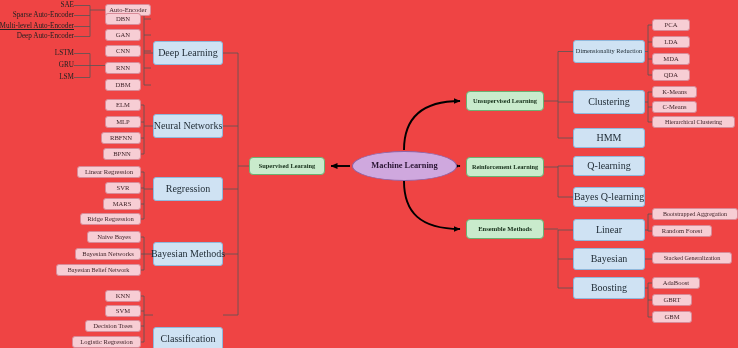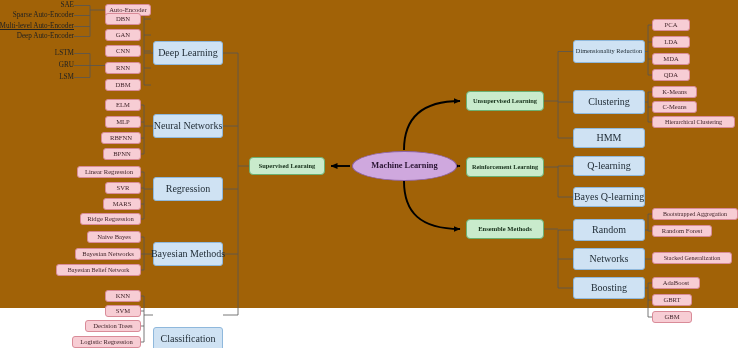--- a/index.html
+++ b/index.html
@@ -1,18 +1,18 @@
 <!DOCTYPE html>
 <html><head>
 <meta charset="utf-8">
 <style>
   html,body{margin:0;padding:0;background:#ffffff;}
   body{width:738px;height:348px;overflow:hidden;
        font-family:"Liberation Serif","DejaVu Serif",serif;}
-  #canvas{position:relative;width:738px;height:308px;background:#a16207;}
+  #canvas{position:relative;width:738px;height:348px;background:#ef4444;}
   svg.links{position:absolute;left:0;top:0;width:738px;height:348px;pointer-events:none;}
 
   .node{position:absolute;box-sizing:border-box;display:flex;align-items:center;
         justify-content:center;text-align:center;line-height:1.05;
         white-space:nowrap;}
   .leaf{ 
         background:none;border:none;font-size:7.2px;color:#222;
         justify-content:flex-end;}
   .pink{background:#f7cdd4;border:0.8px solid #d98b98;border-radius:3px;
         font-size:6.6px;color:#3b1f24;}
@@ -192,22 +192,22 @@
   <div class="node blue" style="left:153px;top:41px;width:70px;height:24px;">Deep Learning</div>
   <div class="node blue" style="left:153px;top:114px;width:70px;height:24px;">Neural Networks</div>
   <div class="node blue" style="left:153px;top:177px;width:70px;height:24px;">Regression</div>
   <div class="node blue" style="left:153px;top:242px;width:70px;height:24px;">Bayesian Methods</div>
   <div class="node blue" style="left:153px;top:303px;width:70px;height:24px;margin-top:24px;">Classification</div>
   <div class="node blue" style="left:573px;top:40px;width:72px;height:23px;font-size:6.3px;">Dimensionality Reduction</div>
   <div class="node blue" style="left:573px;top:90px;width:72px;height:24px;">Clustering</div>
   <div class="node blue" style="left:573px;top:128px;width:72px;height:20px;">HMM</div>
   <div class="node blue" style="left:573px;top:156px;width:72px;height:20px;">Q-learning</div>
   <div class="node blue" style="left:573px;top:187px;width:72px;height:20px;">Bayes Q-learning</div>
-  <div class="node blue" style="left:573px;top:219px;width:72px;height:22px;">Random</div>
-  <div class="node blue" style="left:573px;top:248px;width:72px;height:22px;">Networks</div>
+  <div class="node blue" style="left:573px;top:219px;width:72px;height:22px;">Linear</div>
+  <div class="node blue" style="left:573px;top:248px;width:72px;height:22px;">Bayesian</div>
   <div class="node blue" style="left:573px;top:277px;width:72px;height:22px;">Boosting</div>
 
   <div class="node green" style="left:249px;top:157px;width:76px;height:18px;font-size:6.4px;">Supervised Learaing</div>
   <div class="node green" style="left:466px;top:91px;width:78px;height:20px;font-size:6.4px;">Unsupervised Learning</div>
   <div class="node green" style="left:466px;top:157px;width:78px;height:20px;font-size:6.3px;">Reinforcement Learning</div>
   <div class="node green" style="left:466px;top:219px;width:78px;height:20px;font-size:6.6px;">Ensemble Methods</div>
 
   <div class="node ellipse" style="left:352px;top:151px;width:105px;height:30px;">Machine Learning</div>
 
 </div>

